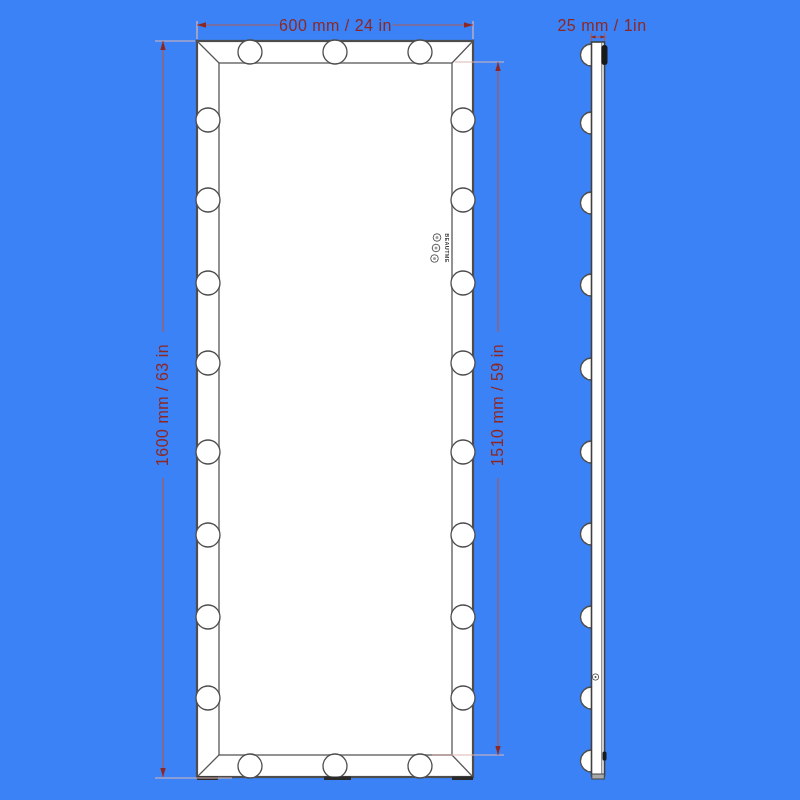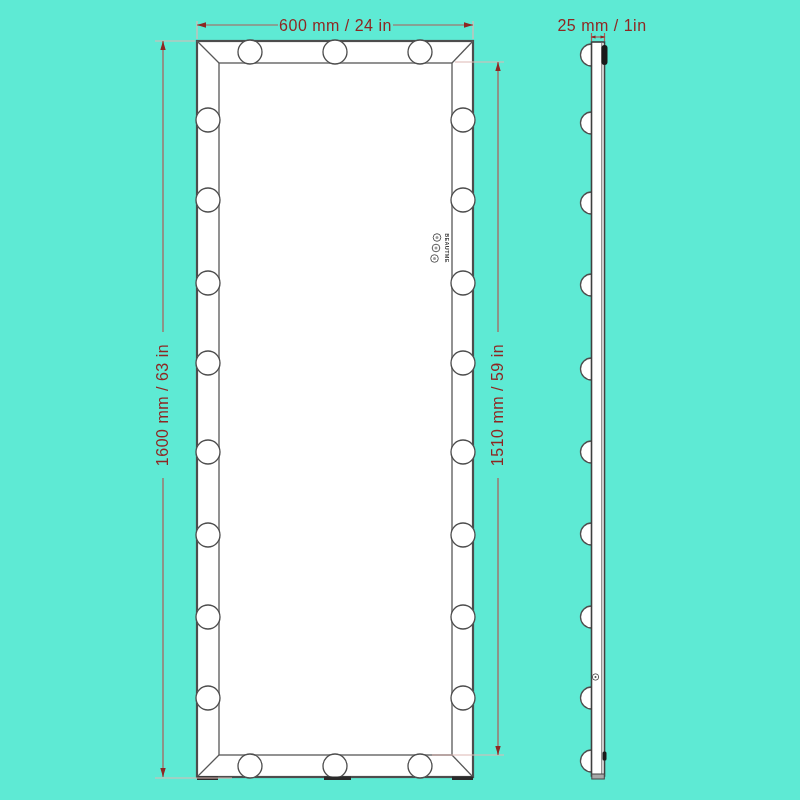--- a/index.html
+++ b/index.html
@@ -1,16 +1,16 @@
 <!DOCTYPE html>
 <html><head>
 <meta charset="utf-8">
 <style>
   html,body{margin:0;padding:0;background:#ffffff;}
-  .stage{position:relative;width:800px;height:800px;background:#5eead4;overflow:hidden;
+  .stage{position:relative;width:800px;height:800px;background:#3b82f6;overflow:hidden;
          font-family:"Liberation Sans", sans-serif;text-align:center;}
   svg text{font-family:"Liberation Sans", sans-serif;}
   .dim-text{fill:#8e2723;font-size:16px;letter-spacing:0.5px;}
   .dim-line{stroke:#ad5a55;stroke-width:1.2;fill:none;}
   .ext-line{stroke:#ddb8b4;stroke-width:1.2;fill:none;}
   .arrow{fill:#8e2723;stroke:none;}
   .frame-outer{fill:#ffffff;stroke:#4d4d4d;stroke-width:2.2;}
   .frame-inner{fill:#ffffff;stroke:#585858;stroke-width:1.3;}
   .miter{stroke:#585858;stroke-width:1.3;}
   .bulb{fill:#ffffff;stroke:#4d4d4d;stroke-width:1.3;}

